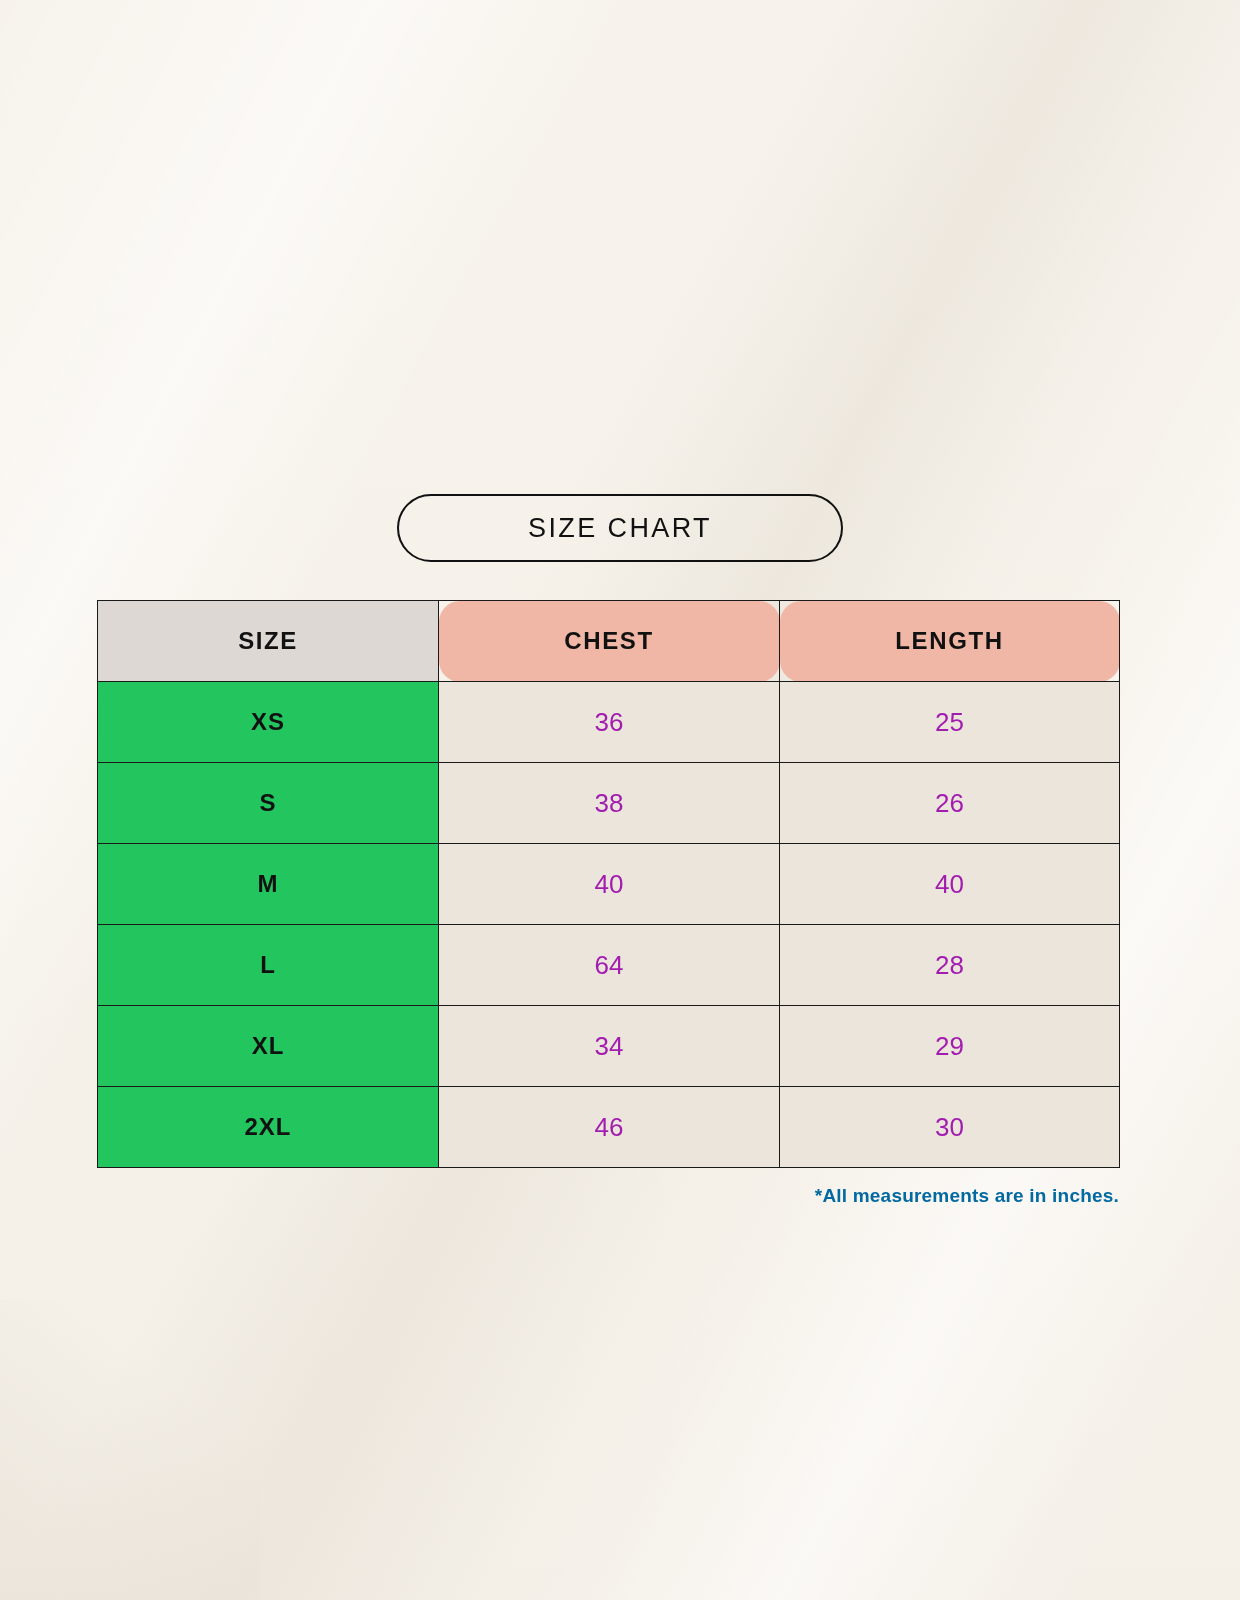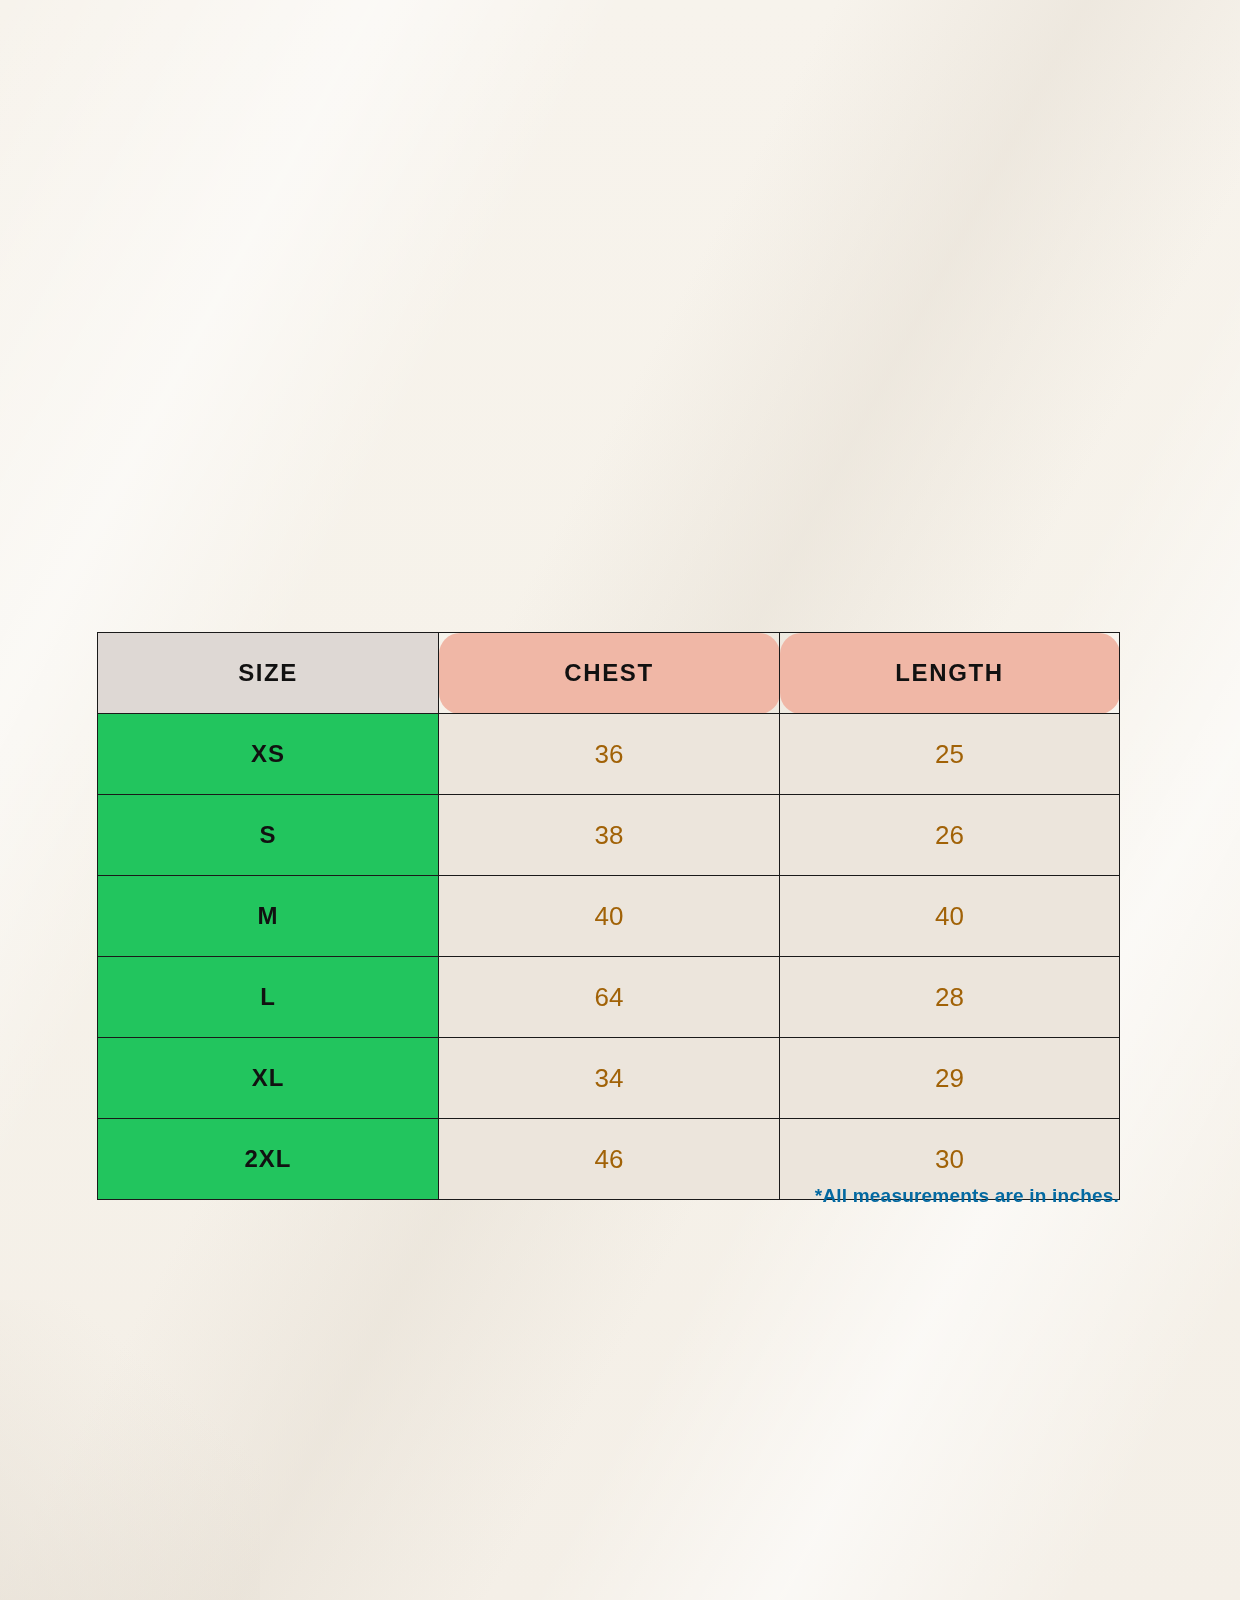--- a/index.html
+++ b/index.html
@@ -73,21 +73,21 @@
   }
   .pill-label {
     font-size: 27px;
     font-weight: 500;
     letter-spacing: 2.4px;
     color: #111111;
   }
 
   .table-wrap {
     position: absolute;
-    top: 632px;
+    top: 600px;
     left: 97px;
     width: 1106px;
   }
   table.size-table {
     border-collapse: collapse;
     width: 1022px;
     table-layout: fixed;
   }
   table.size-table th,
   table.size-table td {
@@ -120,21 +120,21 @@
     background: #22c55e;
     font-size: 24px;
     font-weight: bold;
     letter-spacing: 1px;
     color: #111111;
   }
   td.cell-val {
     background: #ece5dc;
     font-size: 26px;
     font-weight: 400;
-    color: #a16207;
+    color: #a21caf;
   }
 
   .footnote {
     position: absolute;
     top: 1177px;
     left: 97px;
     width: 1022px;
     text-align: right;
     font-size: 19px;
     font-weight: bold;
@@ -144,20 +144,23 @@
   }
 </style>
 </head>
 <body>
 
 <div class="sheet">
   <div class="bg-wash"></div>
   <div class="bg-corner"></div>
 
 
+  <div class="pill">
+    <span class="pill-label">SIZE CHART</span>
+  </div>
 
   <div class="table-wrap">
     <table class="size-table">
       <colgroup>
         <col class="c-size">
         <col class="c-chest">
         <col class="c-length">
       </colgroup>
       <thead>
         <tr>

